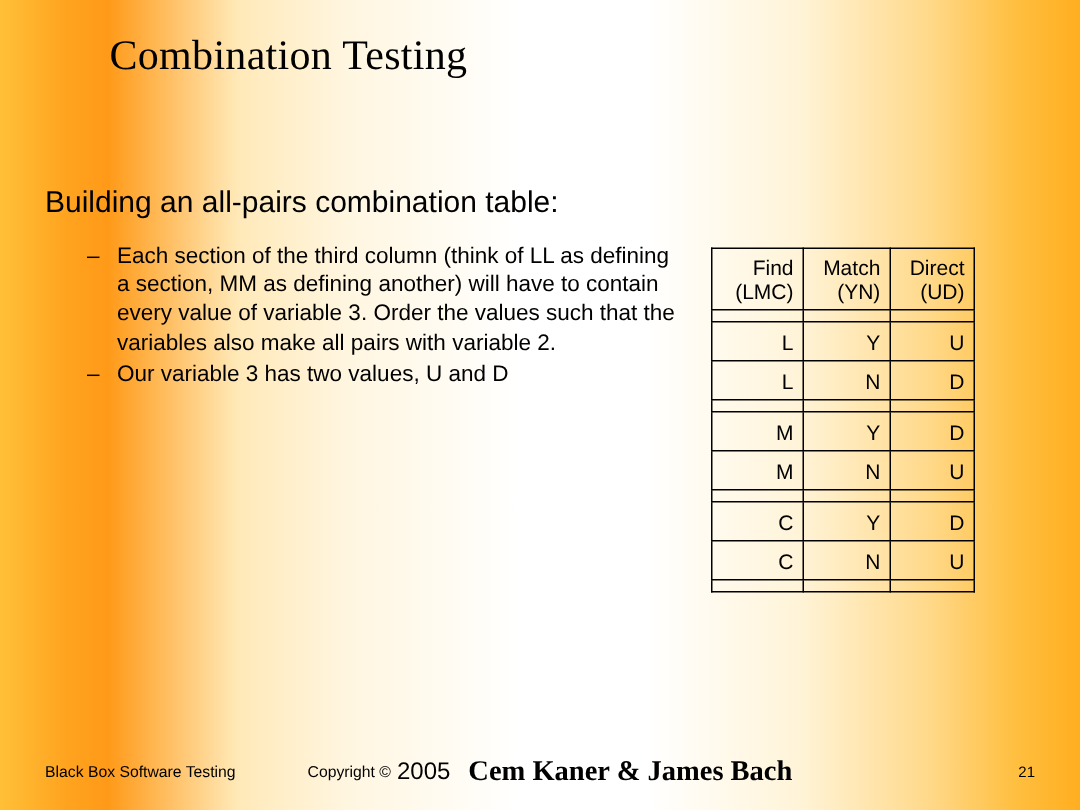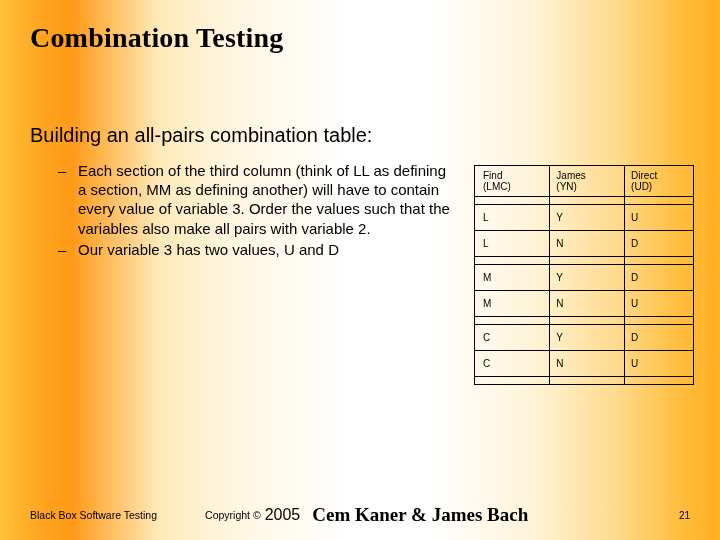--- a/index.html
+++ b/index.html
@@ -21,23 +21,24 @@
     position: relative;
     color: #000;
   }
   .slide {
     position: absolute;
     inset: 0;
     padding: 22px 30px 0 30px;
   }
   .title {
     font-size: 28px;
-    font-weight: 700;
+    font-weight: 400;
     margin-bottom: 70px;
     letter-spacing: 0.2px;
+    margin-left: 43px;
   }
   .subtitle {
     font-family: Arial, Helvetica, sans-serif;
     font-size: 20px;
     font-weight: 400;
     margin-bottom: 14px;
   }
   .content {
     display: flex;
     gap: 22px;
@@ -63,22 +64,23 @@
     left: 0;
     top: 0;
   }
   .table-wrap {
     flex: 1;
     padding-top: 4px;
   }
   table {
     border-collapse: collapse;
     font-family: Arial, Helvetica, sans-serif;
-    font-size: 10px;
-    width: 220px;
+    font-size: 14px;
+    width: 176px;
+    text-align: right;
   }
   td {
     border: 1px solid #000;
     padding: 4px 6px;
     height: 26px;
   }
   tr.spacer td {
     height: 8px;
     padding: 0;
   }
@@ -134,21 +136,21 @@
     </div>
 
     <div class="table-wrap">
       <table>
         <tbody>
             <tr>
           <td class="firstcol">
             <span>Find</span><br><span>(LMC)</span>
           </td>
           <td>
-            <span>James</span><br><span>(YN)</span>
+            <span>Match</span><br><span>(YN)</span>
           </td>
           <td>
             <span>Direct</span><br><span>(UD)</span>
           </td>
         </tr>
         <tr class="spacer">
               <td></td>
               <td></td>
               <td></td>
             </tr>

